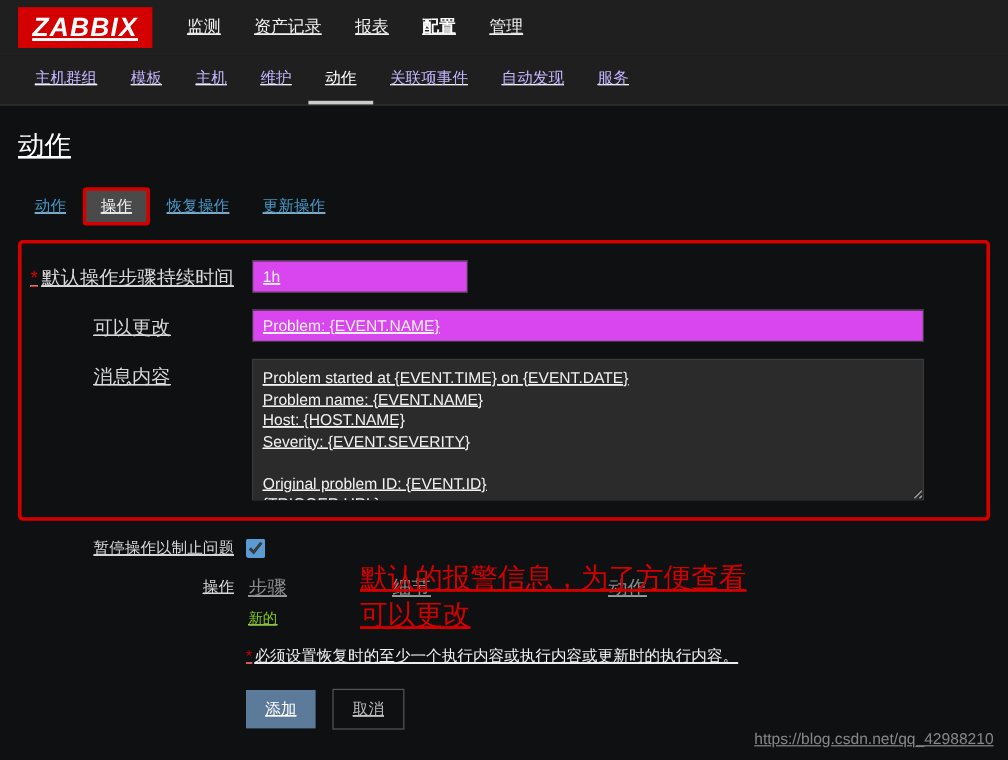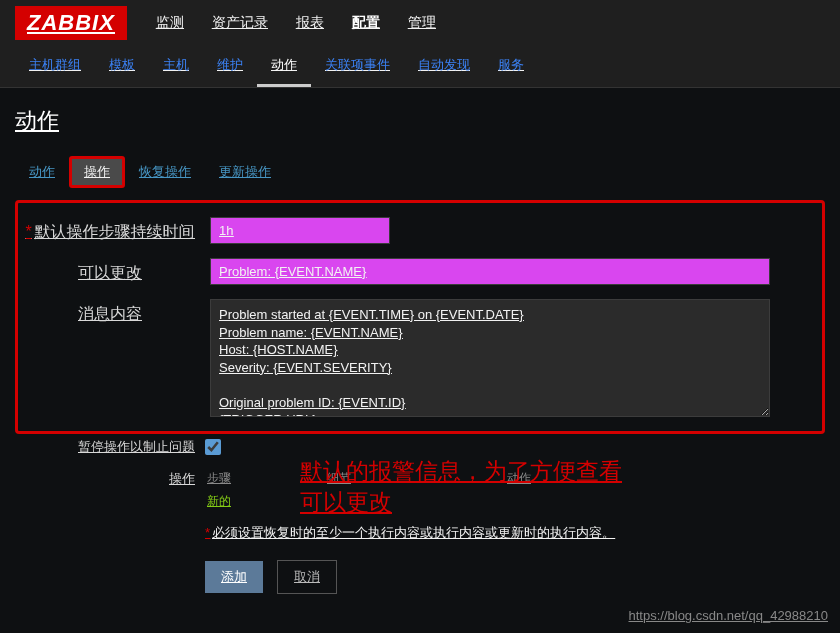--- a/index.html
+++ b/index.html
@@ -43,21 +43,21 @@
       color: #fff;
       font-weight: bold;
     }
     .sub-nav {
       background: #1f1f1f;
       display: flex;
       padding: 0 15px;
       border-bottom: 1px solid #333;
     }
     .sub-nav a {
-      color: #3b82f6;
+      color: #c4b5fd;
       text-decoration: none;
       padding: 10px 14px;
       font-size: 13px;
       border-bottom: 3px solid transparent;
     }
     .sub-nav a.active {
       border-bottom: 3px solid #ccc;
       color: #fff;
     }
     .page-title {
@@ -126,21 +126,21 @@
       font-size: 13px;
       width: 560px;
       height: 118px;
       font-family: Arial, sans-serif;
       resize: both;
       line-height: 1.35;
     }
     .checkbox-row {
       display: flex;
       align-items: center;
-      margin: 4px 15px 8px;
+      margin: 14px 15px 8px;
     }
     .checkbox-label {
       width: 190px;
       text-align: right;
       padding-right: 10px;
       color: #d9d9d9;
       font-size: 13px;
     }
     .checkbox {
       width: 16px;
@@ -160,21 +160,21 @@
       color: #d9d9d9;
       font-size: 13px;
     }
     .ops-table {
       flex: 1;
       position: relative;
     }
     .ops-header {
       display: flex;
       color: #8a8a8a;
-      font-size: 12px;
+      font-size: 16px;
       padding: 6px 2px;
     }
     .ops-header span:nth-child(1){ width: 120px; }
     .ops-header span:nth-child(2){ width: 180px; }
     .ops-header span:nth-child(3){ width: 140px; }
     .ops-header span:nth-child(4){ flex:1; text-align: right; padding-right: 10px;}
     .new-link {
       color: #84cc16;
       font-size: 12px;
       text-decoration: underline;

